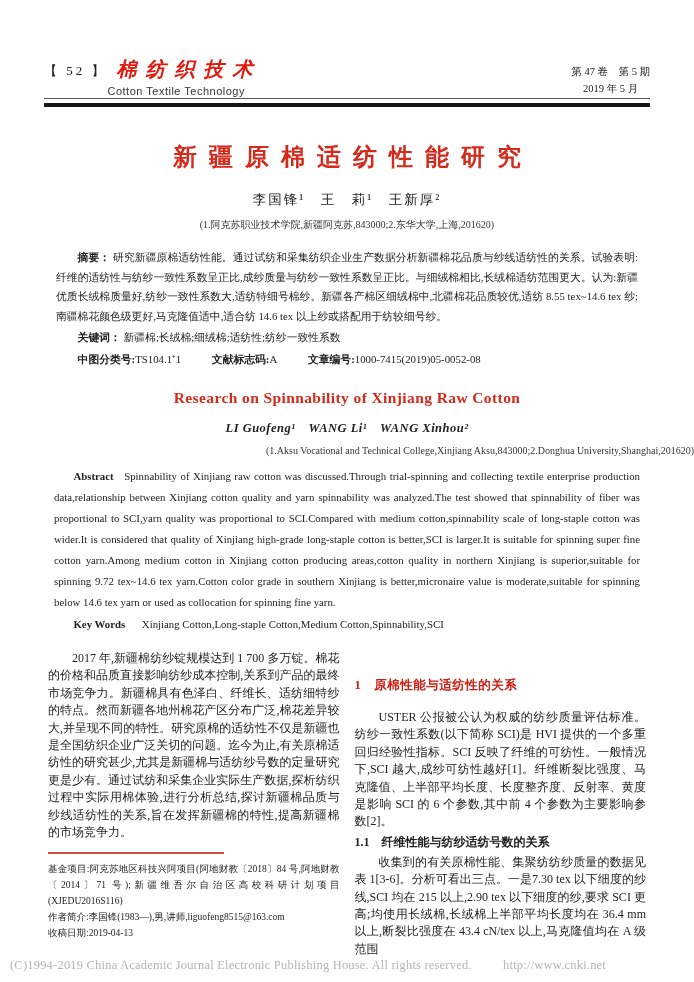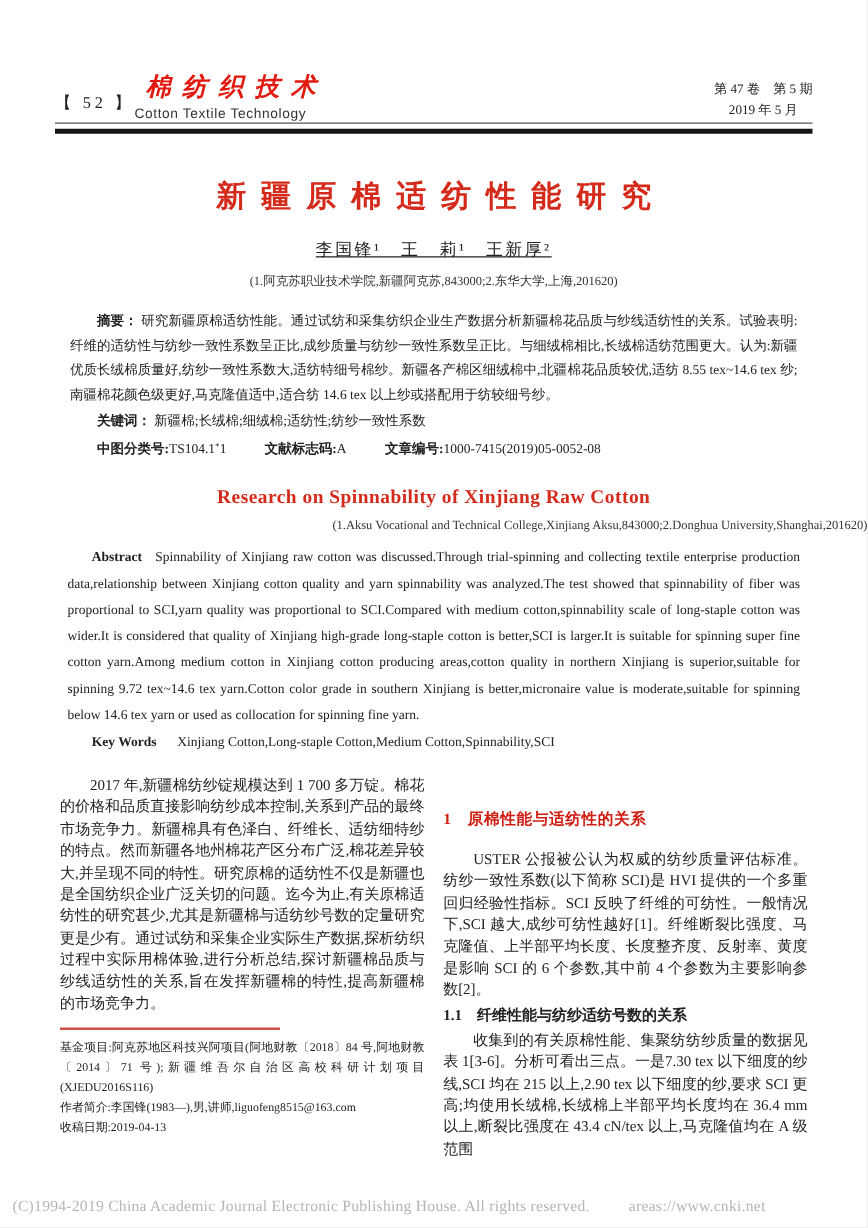--- a/index.html
+++ b/index.html
@@ -11,38 +11,38 @@
     background:#ffffff;
     font-family:"Liberation Serif", serif;
     color:#222;
     overflow:hidden;
   }
   
   .header {
     display:flex; justify-content:space-between; align-items:flex-end;
     padding:56px 44px 0 44px;
   }
-  .pagenum { font-size:13px; letter-spacing:3px; padding-bottom:6px; white-space:nowrap; }
+  .pagenum { font-size:13px; letter-spacing:3px; padding-bottom:17px; white-space:nowrap; }
   .jblock { flex:1; }
   .jcn {
     color:#e2190f; font-size:20px; font-weight:bold;
     letter-spacing:9px; font-style:italic;
     text-indent:9px;
   }
   .jen { font-family:"Liberation Sans", sans-serif; font-size:11px; color:#333; margin-top:2px; letter-spacing:0.5px; }
   .issue { font-size:10.5px; line-height:17px; text-align:center; white-space:nowrap; }
   .rule-thin { margin:1px 44px 0 44px; border-top:1px solid #555; }
   .rule-thick { margin:4px 44px 0 44px; height:4px; background:#161616; }
   
   .title-cn {
     margin-top:34px; text-align:center;
     color:#d42a1b; font-size:24px; font-weight:bold;
     letter-spacing:12px; text-indent:12px;
   }
-  .authors-cn { margin-top:18px; text-align:center; font-size:13.5px; letter-spacing:2px;text-decoration:underline; }
+  .authors-cn { margin-top:18px; text-align:center; font-size:13.5px; letter-spacing:2px; }
   .affil-cn { margin-top:9px; text-align:center; font-size:10px; color:#333; }
   
   .meta { margin:16px 56px 0 56px; font-size:10.8px; line-height:19.5px; text-align:justify; }
   .meta p { text-indent:2em; }
   .b { font-weight:bold; }
   .kwline { margin:2px 56px 0 56px; font-size:10.8px; line-height:19.5px; text-indent:2em; }
   .clsline { margin:2px 56px 0 56px; font-size:10.8px; line-height:19.5px; text-indent:2em; }
   .clsline .gap { display:inline-block; width:28px; }
   
   .title-en { margin-top:20px; text-align:center; color:#d42a1b; font-size:15.5px; font-weight:bold; letter-spacing:0.4px; }
@@ -106,20 +106,21 @@
     <span class="b">关键词：</span>
     <span>新疆棉;长绒棉;细绒棉;适纺性;纺纱一致性系数</span>
   </div>
   <div class="clsline">
     <span class="b">中图分类号:</span><span>TS104.1⁺1</span><span class="gap"></span>
     <span class="b">文献标志码:</span><span>A</span><span class="gap"></span>
     <span class="b">文章编号:</span><span>1000-7415(2019)05-0052-08</span>
   </div>
 
   <div class="title-en">Research on Spinnability of Xinjiang Raw Cotton</div>
+  <div class="authors-en">LI Guofeng¹　WANG Li¹　WANG Xinhou²</div>
   <div class="affil-en">(1.Aksu Vocational and Technical College,Xinjiang Aksu,843000;2.Donghua University,Shanghai,201620)</div>
   <div class="abs-en">
     <p>
       <span class="b">Abstract</span>&nbsp;&nbsp;
       <span>Spinnability of Xinjiang raw cotton was discussed.Through trial-spinning and collecting textile enterprise production data,relationship between Xinjiang cotton quality and yarn spinnability was analyzed.The test showed that spinnability of fiber was proportional to SCI,yarn quality was proportional to SCI.Compared with medium cotton,spinnability scale of long-staple cotton was wider.It is considered that quality of Xinjiang high-grade long-staple cotton is better,SCI is larger.It is suitable for spinning super fine cotton yarn.Among medium cotton in Xinjiang cotton producing areas,cotton quality in northern Xinjiang is superior,suitable for spinning 9.72 tex~14.6 tex yarn.Cotton color grade in southern Xinjiang is better,micronaire value is moderate,suitable for spinning below 14.6 tex yarn or used as collocation for spinning fine yarn.</span>
     </p>
   </div>
   <div class="kw-en">
     <span class="b">Key Words</span>
     <span>Xinjiang Cotton,Long-staple Cotton,Medium Cotton,Spinnability,SCI</span>
@@ -136,16 +137,16 @@
     <div class="col">
       <div class="sec-h">1　原棉性能与适纺性的关系</div>
       <p class="body-p">USTER 公报被公认为权威的纺纱质量评估标准。纺纱一致性系数(以下简称 SCI)是 HVI 提供的一个多重回归经验性指标。SCI 反映了纤维的可纺性。一般情况下,SCI 越大,成纱可纺性越好[1]。纤维断裂比强度、马克隆值、上半部平均长度、长度整齐度、反射率、黄度是影响 SCI 的 6 个参数,其中前 4 个参数为主要影响参数[2]。</p>
       <div class="subsec-h">1.1　纤维性能与纺纱适纺号数的关系</div>
       <p class="body-p">收集到的有关原棉性能、集聚纺纺纱质量的数据见表 1[3-6]。分析可看出三点。一是7.30 tex 以下细度的纱线,SCI 均在 215 以上,2.90 tex 以下细度的纱,要求 SCI 更高;均使用长绒棉,长绒棉上半部平均长度均在 36.4 mm 以上,断裂比强度在 43.4 cN/tex 以上,马克隆值均在 A 级范围</p>
     </div>
   </div>
 
   <div class="footer">
     <span>(C)1994-2019 China Academic Journal Electronic Publishing House. All rights reserved.</span>
-    <span class="url">areas://www.cnki.net</span>
+    <span class="url">http://www.cnki.net</span>
   </div>
 
 </div>
 
 </body></html>

